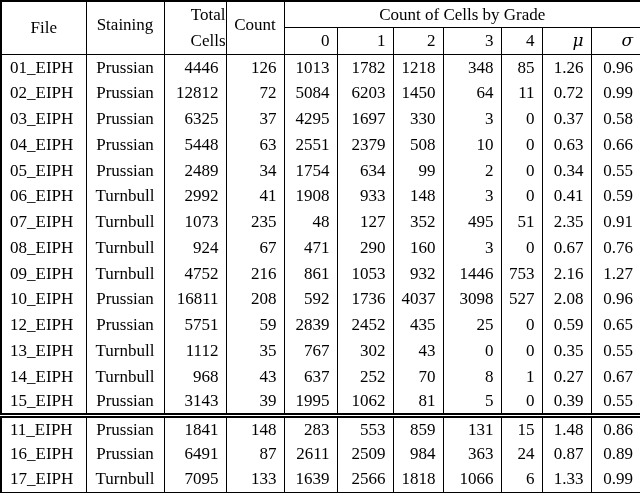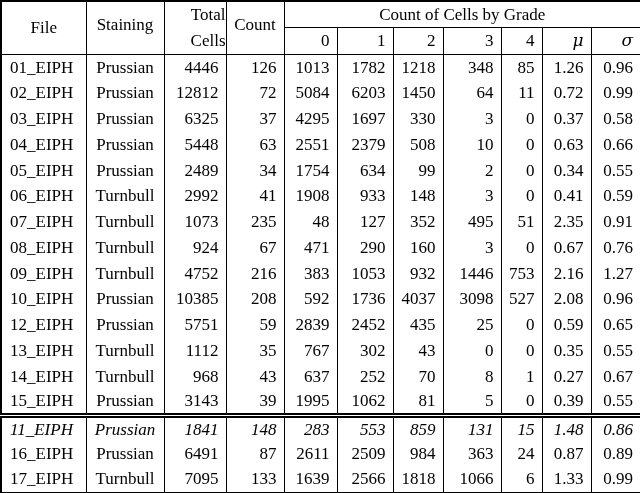--- a/index.html
+++ b/index.html
@@ -22,21 +22,21 @@
     font-weight: normal;
     padding: 0;
     line-height: 1.15;
     overflow: hidden;
     white-space: nowrap;
   }
   thead { border-bottom: 1.5px solid var(--line, #000000); }
   thead tr.hdr-row-1 { height: 26px; }
   thead tr.hdr-row-2 { height: 27px; }
   tbody tr { height: 25px; }
-  tbody#g2 tr:first-child td { border-top: 5px double var(--line, #000000); font-style: italic; }
+  tbody#g2 tr:first-child td { border-top: 5px double var(--line, #000000); }
 
   .c-file  { text-align: left;  padding-left: 8px; }
   .c-stain { text-align: center; }
   .num     { text-align: right; padding-right: 7px; }
 
   th.h-file  { vertical-align: middle; text-align: center; }
   th.h-top   { vertical-align: top; text-align: center; padding-top: 13px; }
   th.h-total { vertical-align: middle; text-align: right; }
   th.h-total div { line-height: 26px; }
   th.h-group { text-align: center; vertical-align: middle; border-bottom: 1px solid var(--line, #000000); margin-left: 28px; }
@@ -184,32 +184,32 @@
         <td class="num">3</td>
         <td class="num">0</td>
         <td class="num">0.67</td>
         <td class="num">0.76</td>
       </tr>
       <tr>
         <td class="c-file">09_EIPH</td>
         <td class="c-stain">Turnbull</td>
         <td class="num">4752</td>
         <td class="num">216</td>
-        <td class="num">383</td>
+        <td class="num">861</td>
         <td class="num">1053</td>
         <td class="num">932</td>
         <td class="num">1446</td>
         <td class="num">753</td>
         <td class="num">2.16</td>
         <td class="num">1.27</td>
       </tr>
       <tr>
         <td class="c-file">10_EIPH</td>
         <td class="c-stain">Prussian</td>
-        <td class="num">10385</td>
+        <td class="num">16811</td>
         <td class="num">208</td>
         <td class="num">592</td>
         <td class="num">1736</td>
         <td class="num">4037</td>
         <td class="num">3098</td>
         <td class="num">527</td>
         <td class="num">2.08</td>
         <td class="num">0.96</td>
       </tr>
       <tr>

